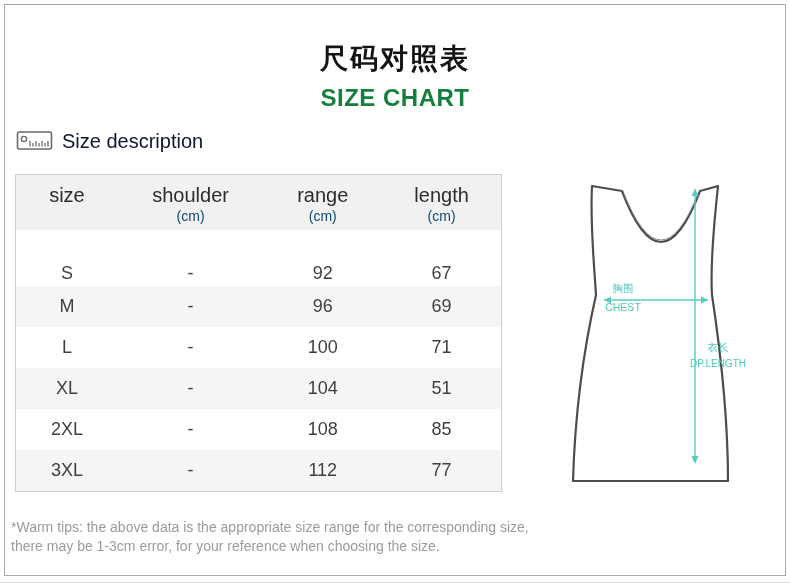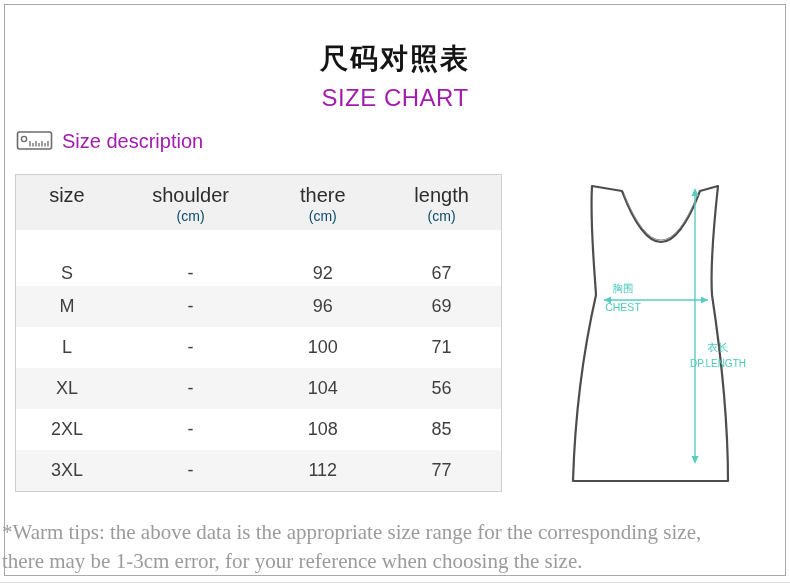--- a/index.html
+++ b/index.html
@@ -13,29 +13,29 @@
     position: absolute; left: 4px; top: 4px; width: 782px; height: 572px;
     border: 1px solid #a9a9a9; background: #fff;
   }
   .title-zh {
     position: absolute; top: 40px; left: 0; width: 100%;
     text-align: center; font-size: 28px; font-weight: bold; color: #141414;
     letter-spacing: 2px;
   }
   .title-en {
     position: absolute; top: 84px; left: 0; width: 100%;
-    text-align: center; font-size: 24px; font-weight: normal; color: #a21caf;
+    text-align: center; font-size: 24px; font-weight: bold; color: #15803d;
     letter-spacing: 0.5px;
   }
   .section-row {
     position: absolute; left: 16px; top: 127px; height: 28px;
     display: flex; align-items: center; gap: 8px;
   }
   .section-row .icon { display: inline-block; width: 38px; height: 26px; }
-  .section-label { font-size: 20px; color: #a21caf; }
+  .section-label { font-size: 20px; color: #0f172a; }
 
   .table-wrap {
     position: absolute; left: 15px; top: 174px; width: 487px;
     border: 1px solid #cfcfcf; background: #fff;
   }
   table.size-table { width: 100%; border-collapse: collapse; table-layout: fixed; }
   table.size-table col.c1 { width: 21%; }
   table.size-table col.c2 { width: 30%; }
   table.size-table col.c3 { width: 24.5%; }
   table.size-table col.c4 { width: 24.5%; }
@@ -48,22 +48,22 @@
   table.size-table tbody td {
     height: 41px; text-align: center; font-size: 18px; color: #3f3f3f;
     vertical-align: middle;
   }
   table.size-table tbody tr:nth-child(even) { background: #f5f5f5; }
 
   .diagram {
     position: absolute; left: 552px; top: 168px; width: 235px; height: 345px;
   }
   .footnote {
-    position: absolute; left: 2px; top: 518px; width: 740px;
-    font-size: 21px; line-height: 1.38; color: #9b9b9b; font-family: Liberation Serif, serif;
+    position: absolute; left: 11px; top: 518px; width: 740px;
+    font-size: 14px; line-height: 1.38; color: #9b9b9b;
   }
   .bottom-line {
     position: absolute; left: 0; top: 582px; width: 790px; height: 0;
     border-top: 1px solid #e0e0e0;
   }
 </style>
 </head>
 <body>
 
 <div class="page">
@@ -95,21 +95,21 @@
         <tr>
           <th>
             <span class="th-label">size</span>
             <span class="th-unit"></span>
           </th>
           <th>
             <span class="th-label">shoulder</span>
             <span class="th-unit">(cm)</span>
           </th>
           <th>
-            <span class="th-label">there</span>
+            <span class="th-label">range</span>
             <span class="th-unit">(cm)</span>
           </th>
           <th>
             <span class="th-label">length</span>
             <span class="th-unit">(cm)</span>
           </th>
         </tr>
       </thead>
       <tbody>
         <tr>
@@ -127,21 +127,21 @@
         <tr>
           <td>L</td>
           <td>-</td>
           <td>100</td>
           <td>71</td>
         </tr>
         <tr>
           <td>XL</td>
           <td>-</td>
           <td>104</td>
-          <td>56</td>
+          <td>51</td>
         </tr>
         <tr>
           <td>2XL</td>
           <td>-</td>
           <td>108</td>
           <td>85</td>
         </tr>
         <tr>
           <td>3XL</td>
           <td>-</td>

